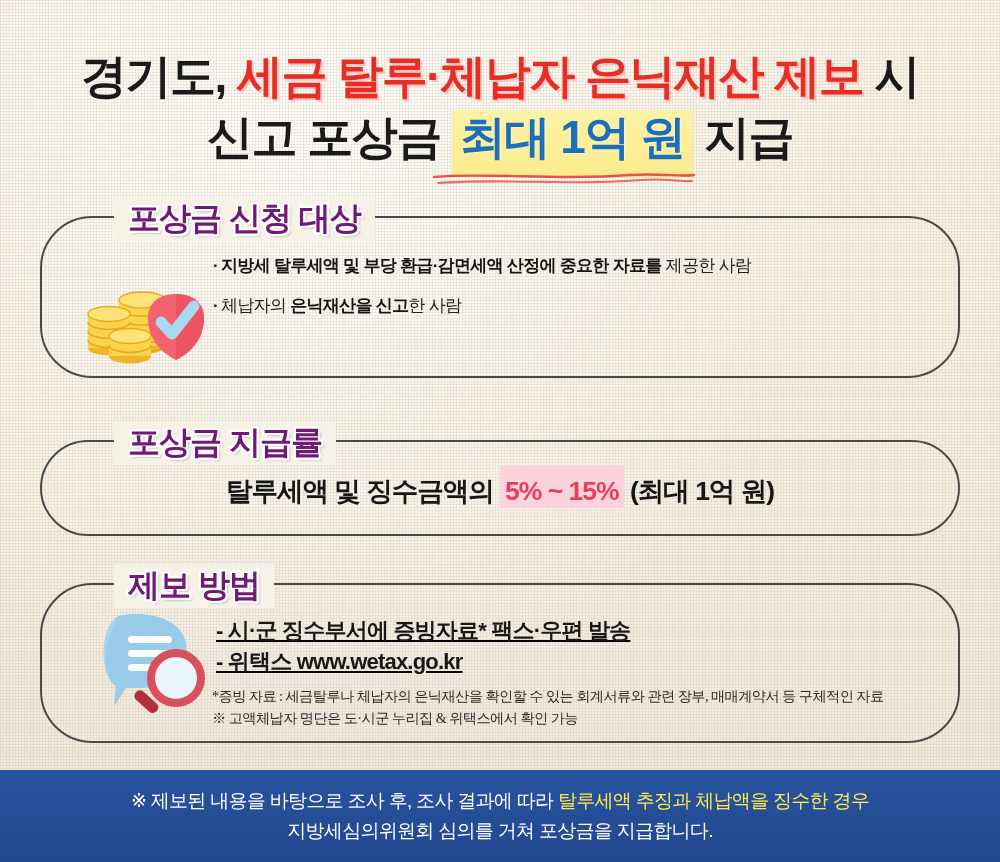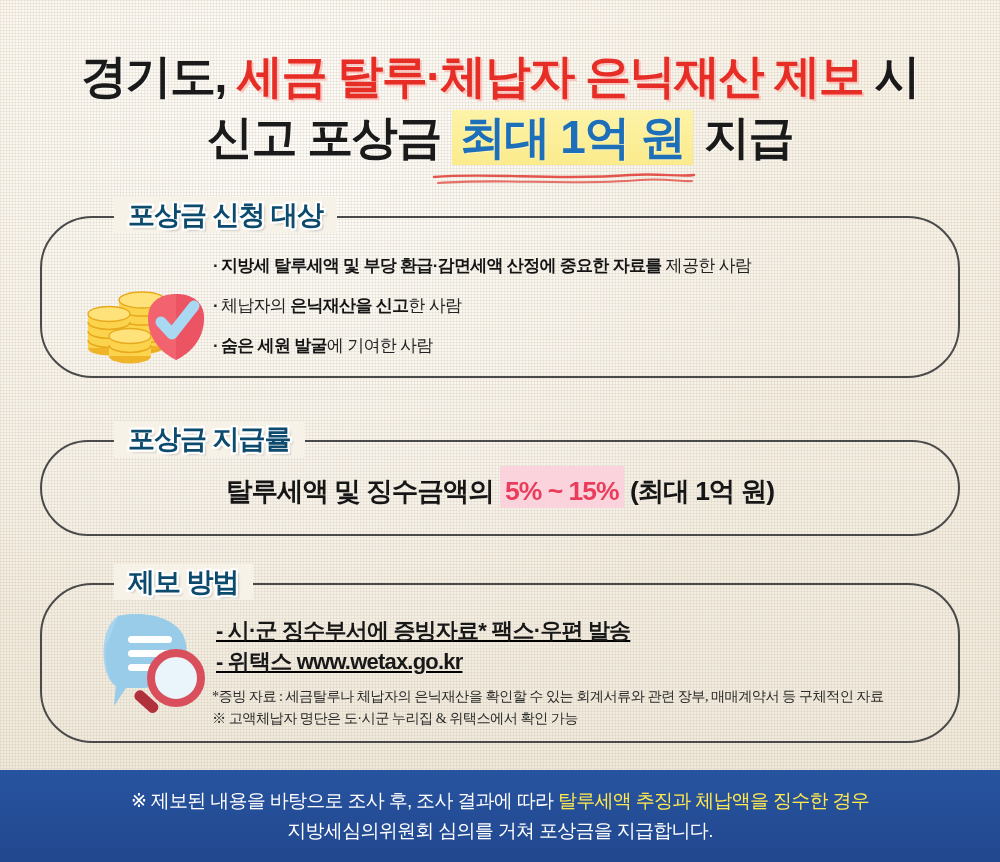--- a/index.html
+++ b/index.html
@@ -33,21 +33,21 @@
     font-weight:bold;
     letter-spacing:-1.5px;
     line-height:1.32;
     white-space:nowrap;
   }
   .t-black{color:#1a1a1a;text-shadow:1px 1px 0 rgba(255,255,255,.6);}
   .t-red{color:#e62d26;text-shadow:2px 2px 0 rgba(255,160,155,.55);}
   .t-hl{
     color:#1d6fba;
     background:linear-gradient(180deg,#fdf3a8 0%,#fbeb8c 100%);
-    padding:1px 8px 2px 8px;
+    padding:1px 8px 14px 8px;
     position:relative;
     text-shadow:1px 1px 0 rgba(255,255,255,.35);
   }
   .underscribble{
     position:absolute;
     left:430px;top:170px;
     width:268px;height:20px;
     pointer-events:none;
   }
 
@@ -58,23 +58,23 @@
     border-radius:52px;
     box-sizing:border-box;
     background:rgba(255,255,255,.06);
   }
   #card1{left:40px;top:216px;width:920px;height:162px;}
   #card2{left:40px;top:440px;width:920px;height:96px;}
   #card3{left:40px;top:583px;width:920px;height:160px;}
 
   .sec-head{
     position:absolute;
-    font-size:27px;font-weight:bold;
+    font-size:32px;font-weight:bold;
     letter-spacing:-1px;
-    color:#0c4a6e;
+    color:#701a75;
     background:#f7f2e8;
     padding:0 14px;
     white-space:nowrap;
     text-shadow:
       -2px -2px 0 #ffffff, 2px -2px 0 #ffffff,
       -2px  2px 0 #ffffff, 2px  2px 0 #ffffff,
       0 -2px 0 #ffffff, 0 2px 0 #ffffff,
       -2px 0 0 #ffffff, 2px 0 0 #ffffff,
       3px 3px 2px rgba(120,120,120,.35);
   }
@@ -212,23 +212,20 @@
     </g>
   </svg>
 
   <div class="bullets">
     <div class="bullet">
       <span class="dot">·</span><b>지방세 탈루세액 및 부당 환급·감면세액 산정에 중요한 자료를</b><span> 제공한 사람</span>
     </div>
     <div class="bullet">
       <span class="dot">·</span><span>체납자의 </span><b>은닉재산을 신고</b><span>한 사람</span>
     </div>
-    <div class="bullet">
-      <span class="dot">·</span><b>숨은 세원 발굴</b><span>에 기여한 사람</span>
-    </div>
   </div>
 
   <div class="card" id="card2"></div>
   <div class="sec-head" id="head2">포상금 지급률</div>
   <div class="rate-line">
     <span>탈루세액 및 징수금액의 </span><span class="rate-hl">5% ~ 15%</span><span class="rate-tail"> (최대 1억 원)</span>
   </div>
 
   <div class="card" id="card3"></div>
   <div class="sec-head" id="head3">제보 방법</div>

